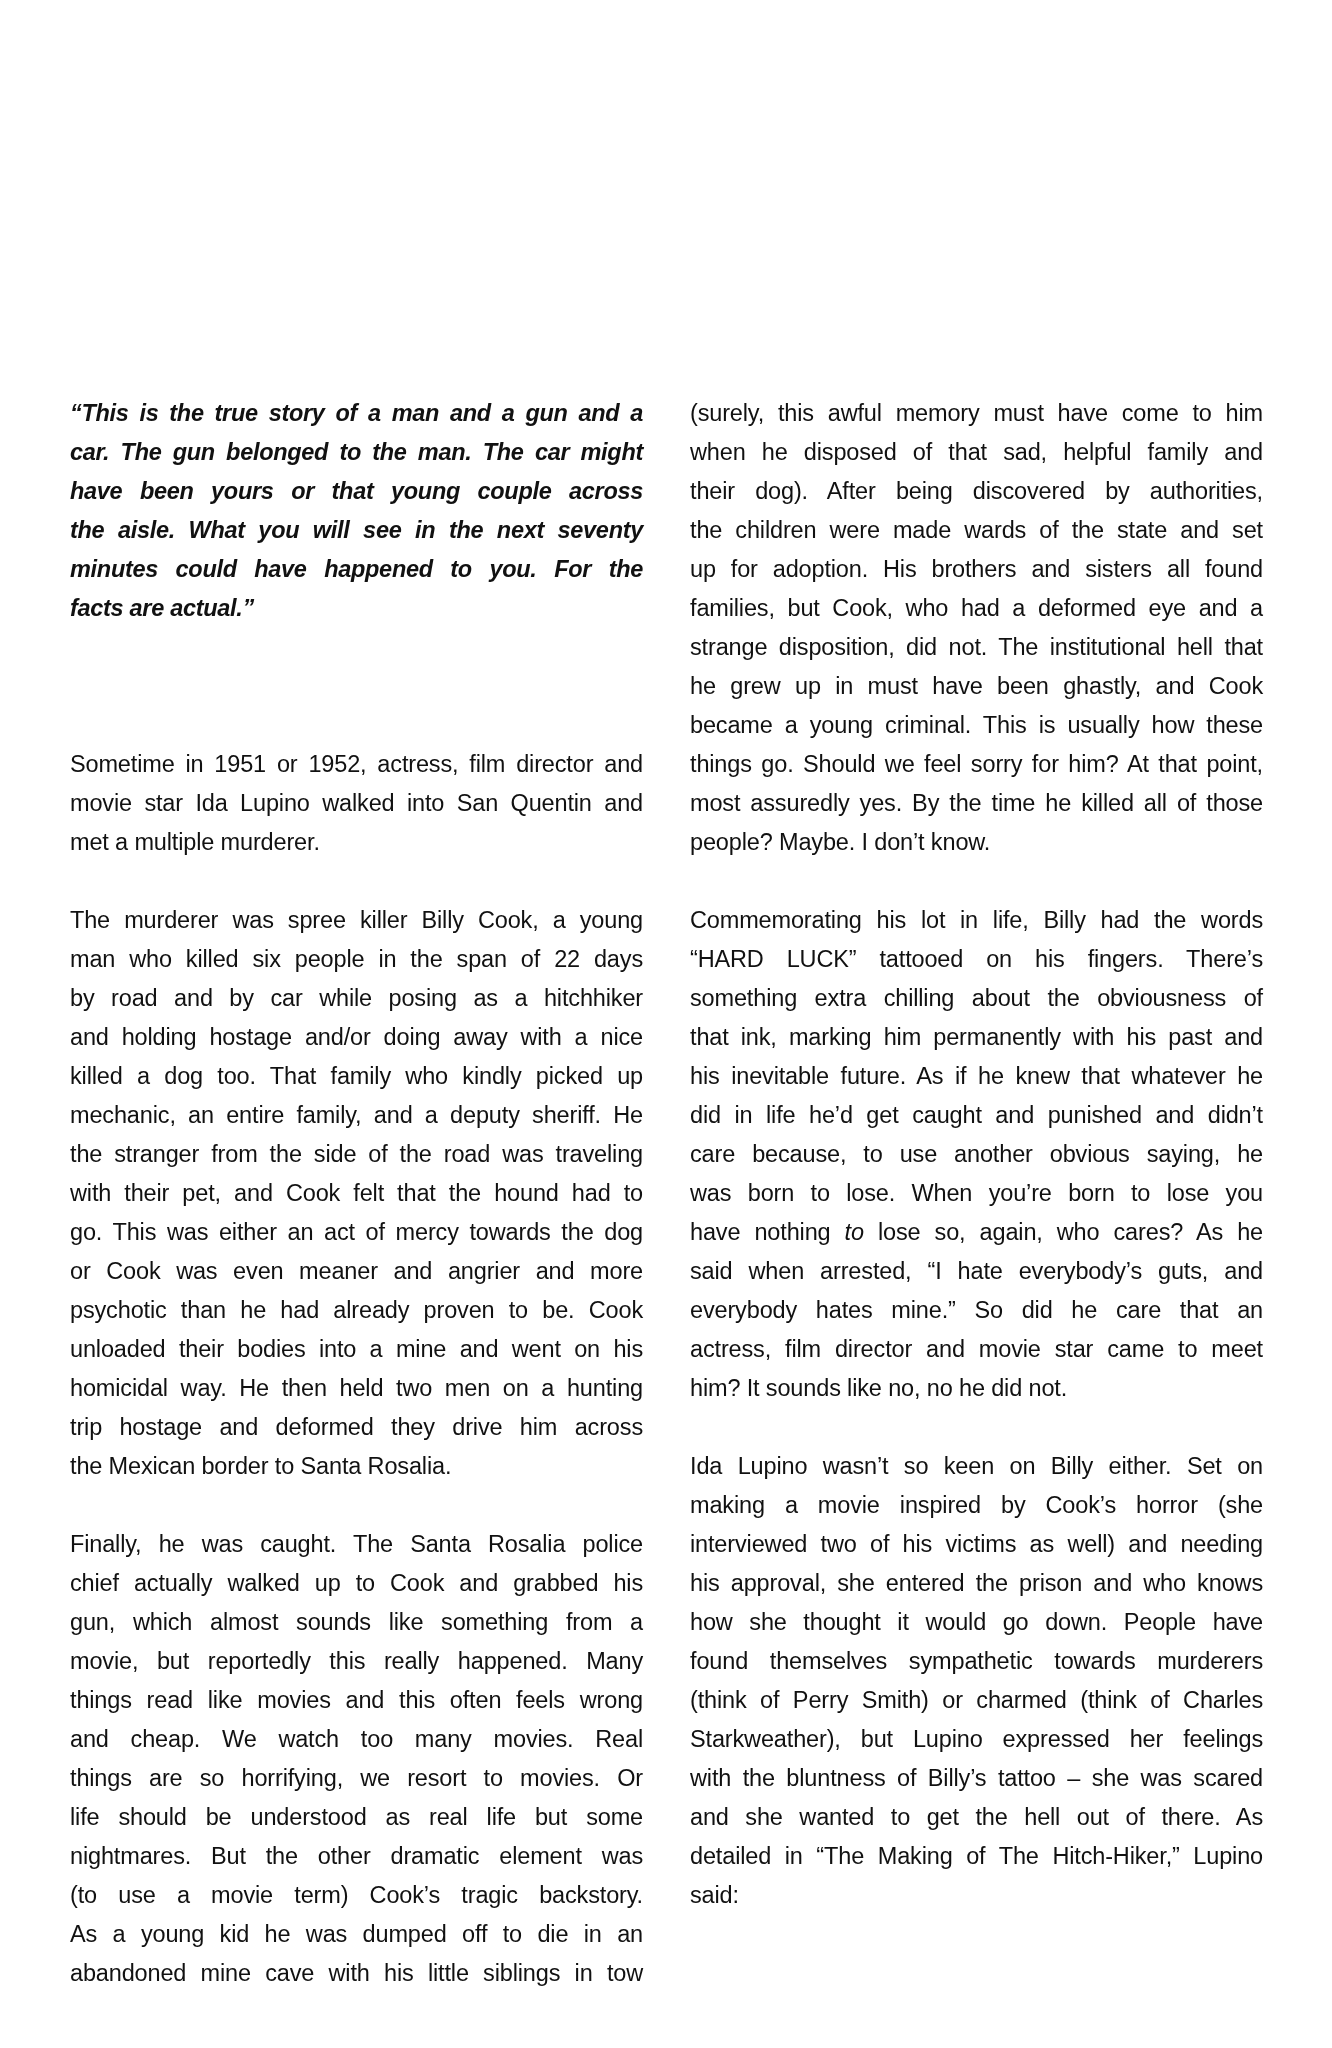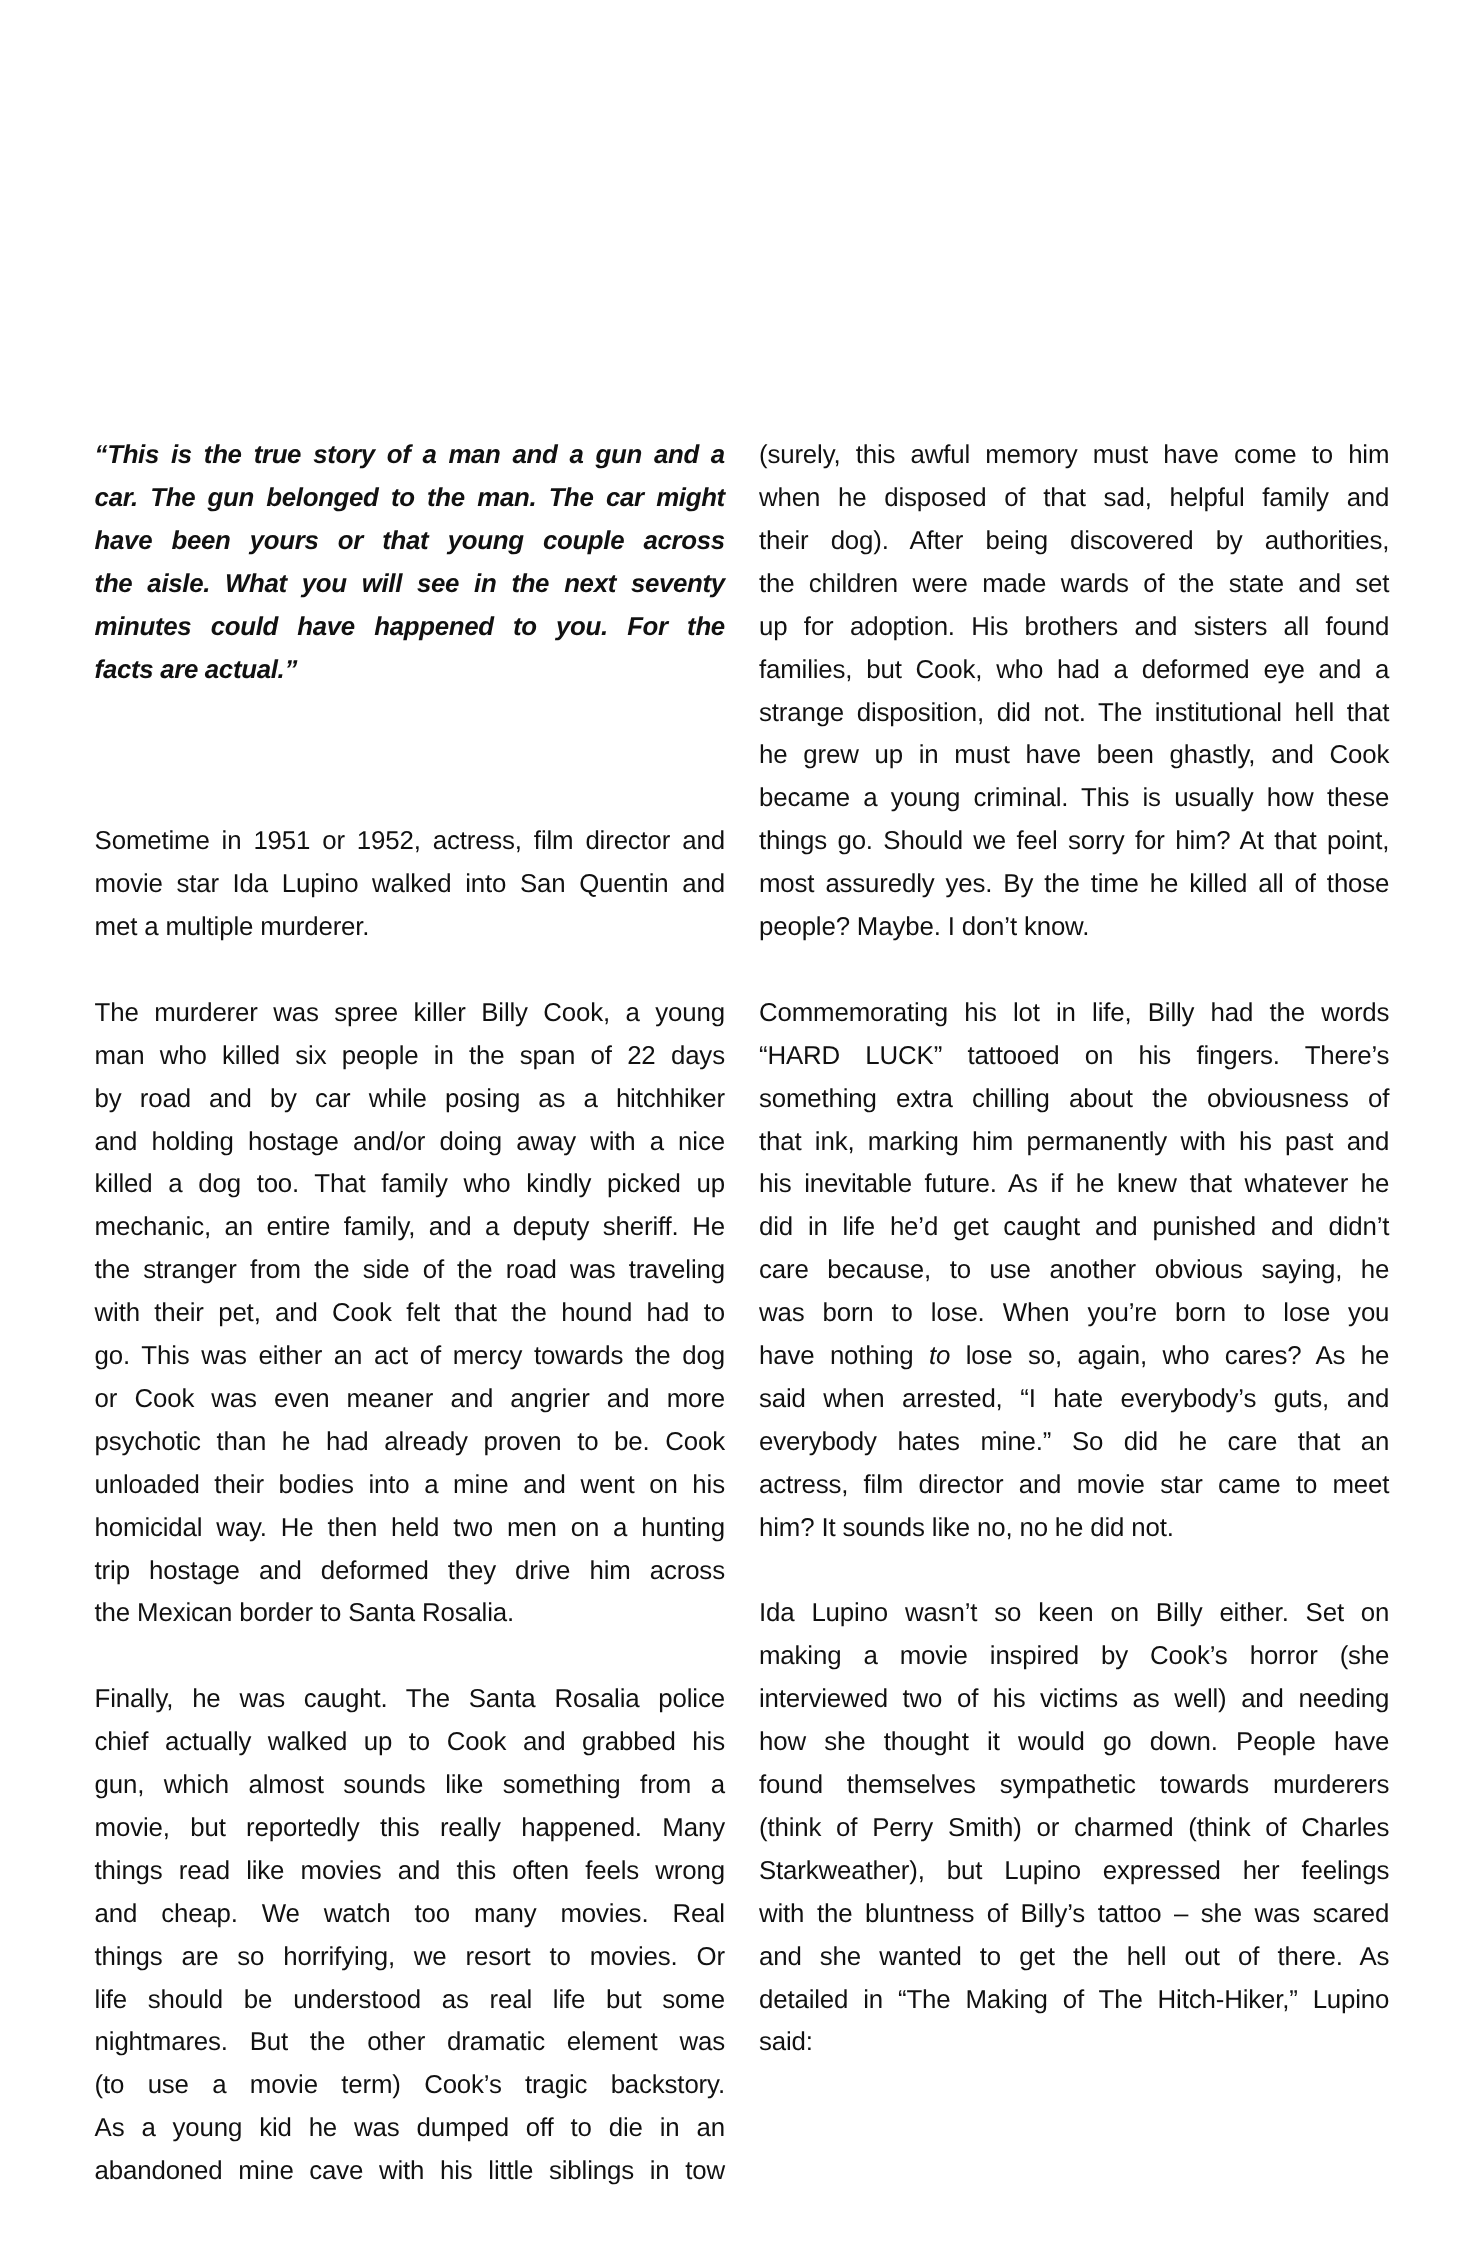--- a/index.html
+++ b/index.html
@@ -1,19 +1,19 @@
 <!DOCTYPE html>
 <html><head>
 <meta charset="utf-8">
 <style>
   html, body { margin: 0; padding: 0; background: #ffffff; }
   body { width: 1332px; height: 2048px; position: relative; overflow: hidden; color: #111111; }
   .page { position: absolute; left: 0; top: 0; width: 1332px; height: 2048px; background: #ffffff; }
   .column { position: absolute; top: 394px; width: 573px; }
-  .col-left { left: 86px; }
+  .col-left { left: 70px; }
   .col-right { left: 690px; }
   .para { margin: 0; padding: 0; }
   .line {
     display: block;
     height: 39px;
     line-height: 39px;
     font-family: "Liberation Sans", sans-serif;
     font-size: 23.5px;
     white-space: nowrap;
     text-align: justify;
@@ -122,20 +122,21 @@
       <span class="line">actress, film director and movie star came to meet</span>
       <span class="line last">him? It sounds like no, no he did not.</span>
     </div>
 
     <div class="gap1"></div>
 
     <div class="para">
       <span class="line">Ida Lupino wasn’t so keen on Billy either. Set on</span>
       <span class="line">making a movie inspired by Cook’s horror (she</span>
       <span class="line">interviewed two of his victims as well) and needing</span>
+      <span class="line">his approval, she entered the prison and who knows</span>
       <span class="line">how she thought it would go down. People have</span>
       <span class="line">found themselves sympathetic towards murderers</span>
       <span class="line">(think of Perry Smith) or charmed (think of Charles</span>
       <span class="line">Starkweather), but Lupino expressed her feelings</span>
       <span class="line">with the bluntness of Billy’s tattoo – she was scared</span>
       <span class="line">and she wanted to get the hell out of there. As</span>
       <span class="line">detailed in “The Making of The Hitch-Hiker,” Lupino</span>
       <span class="line last">said:</span>
     </div>
   </div>

